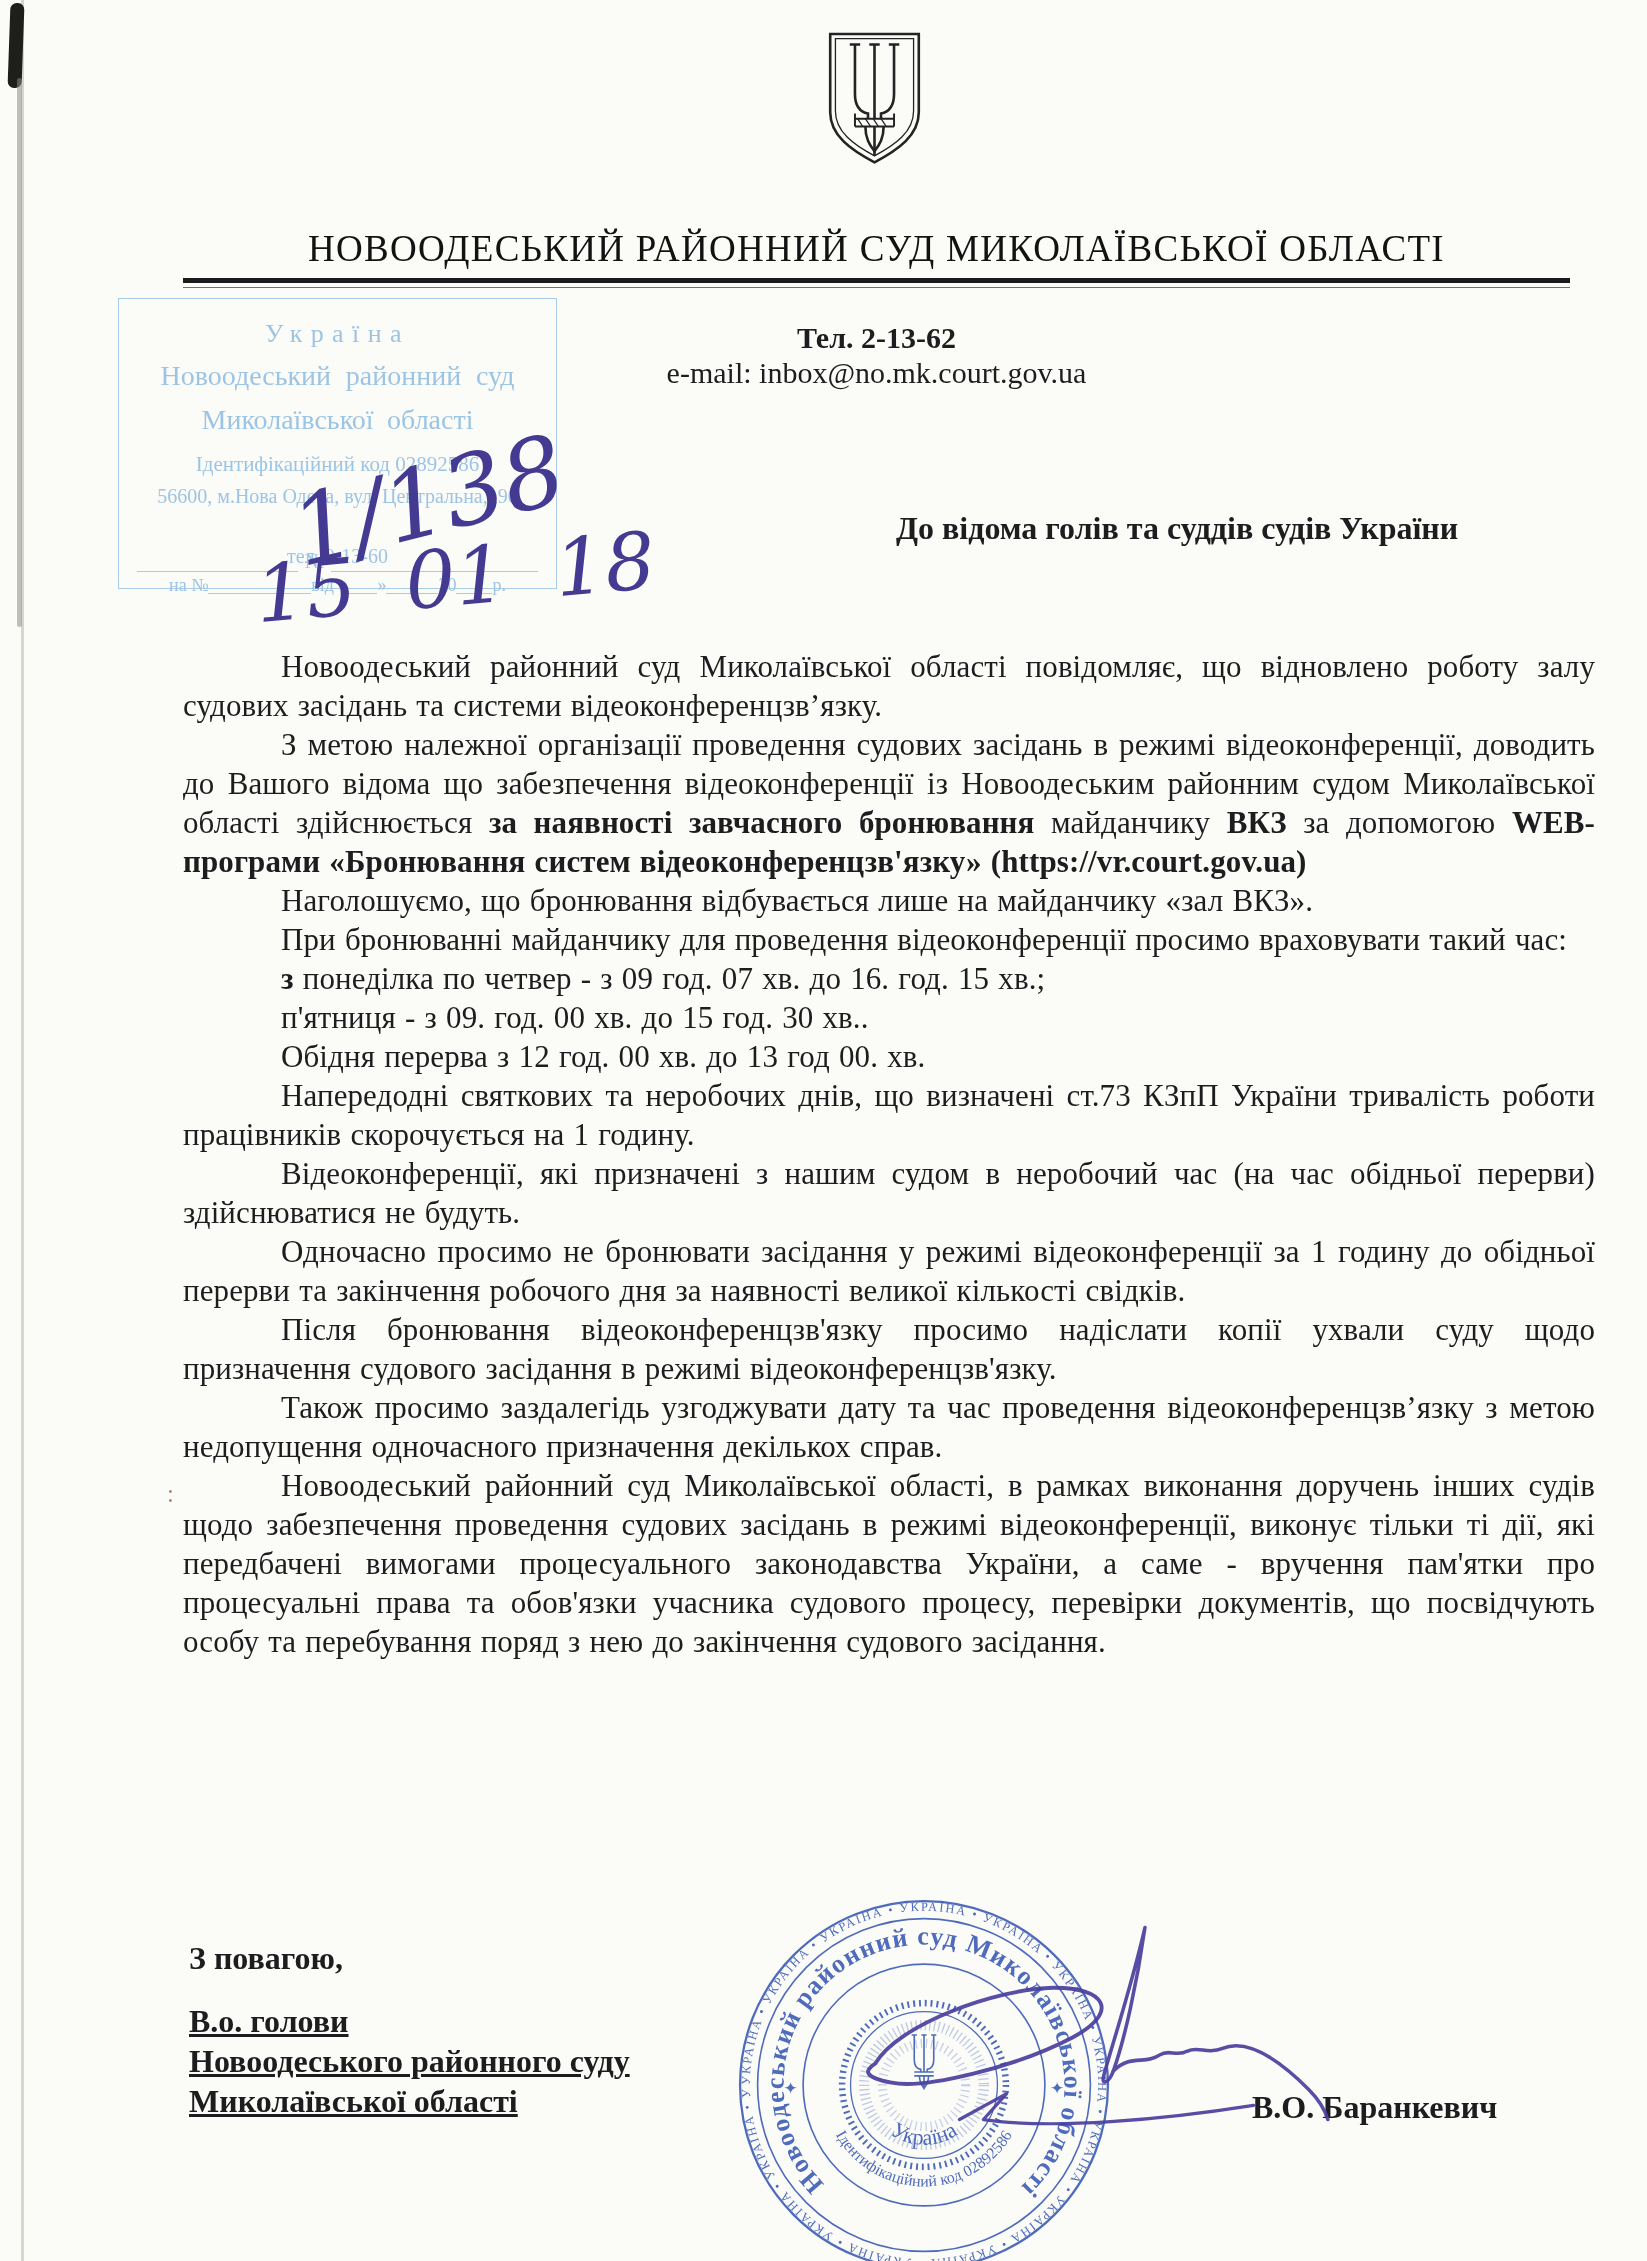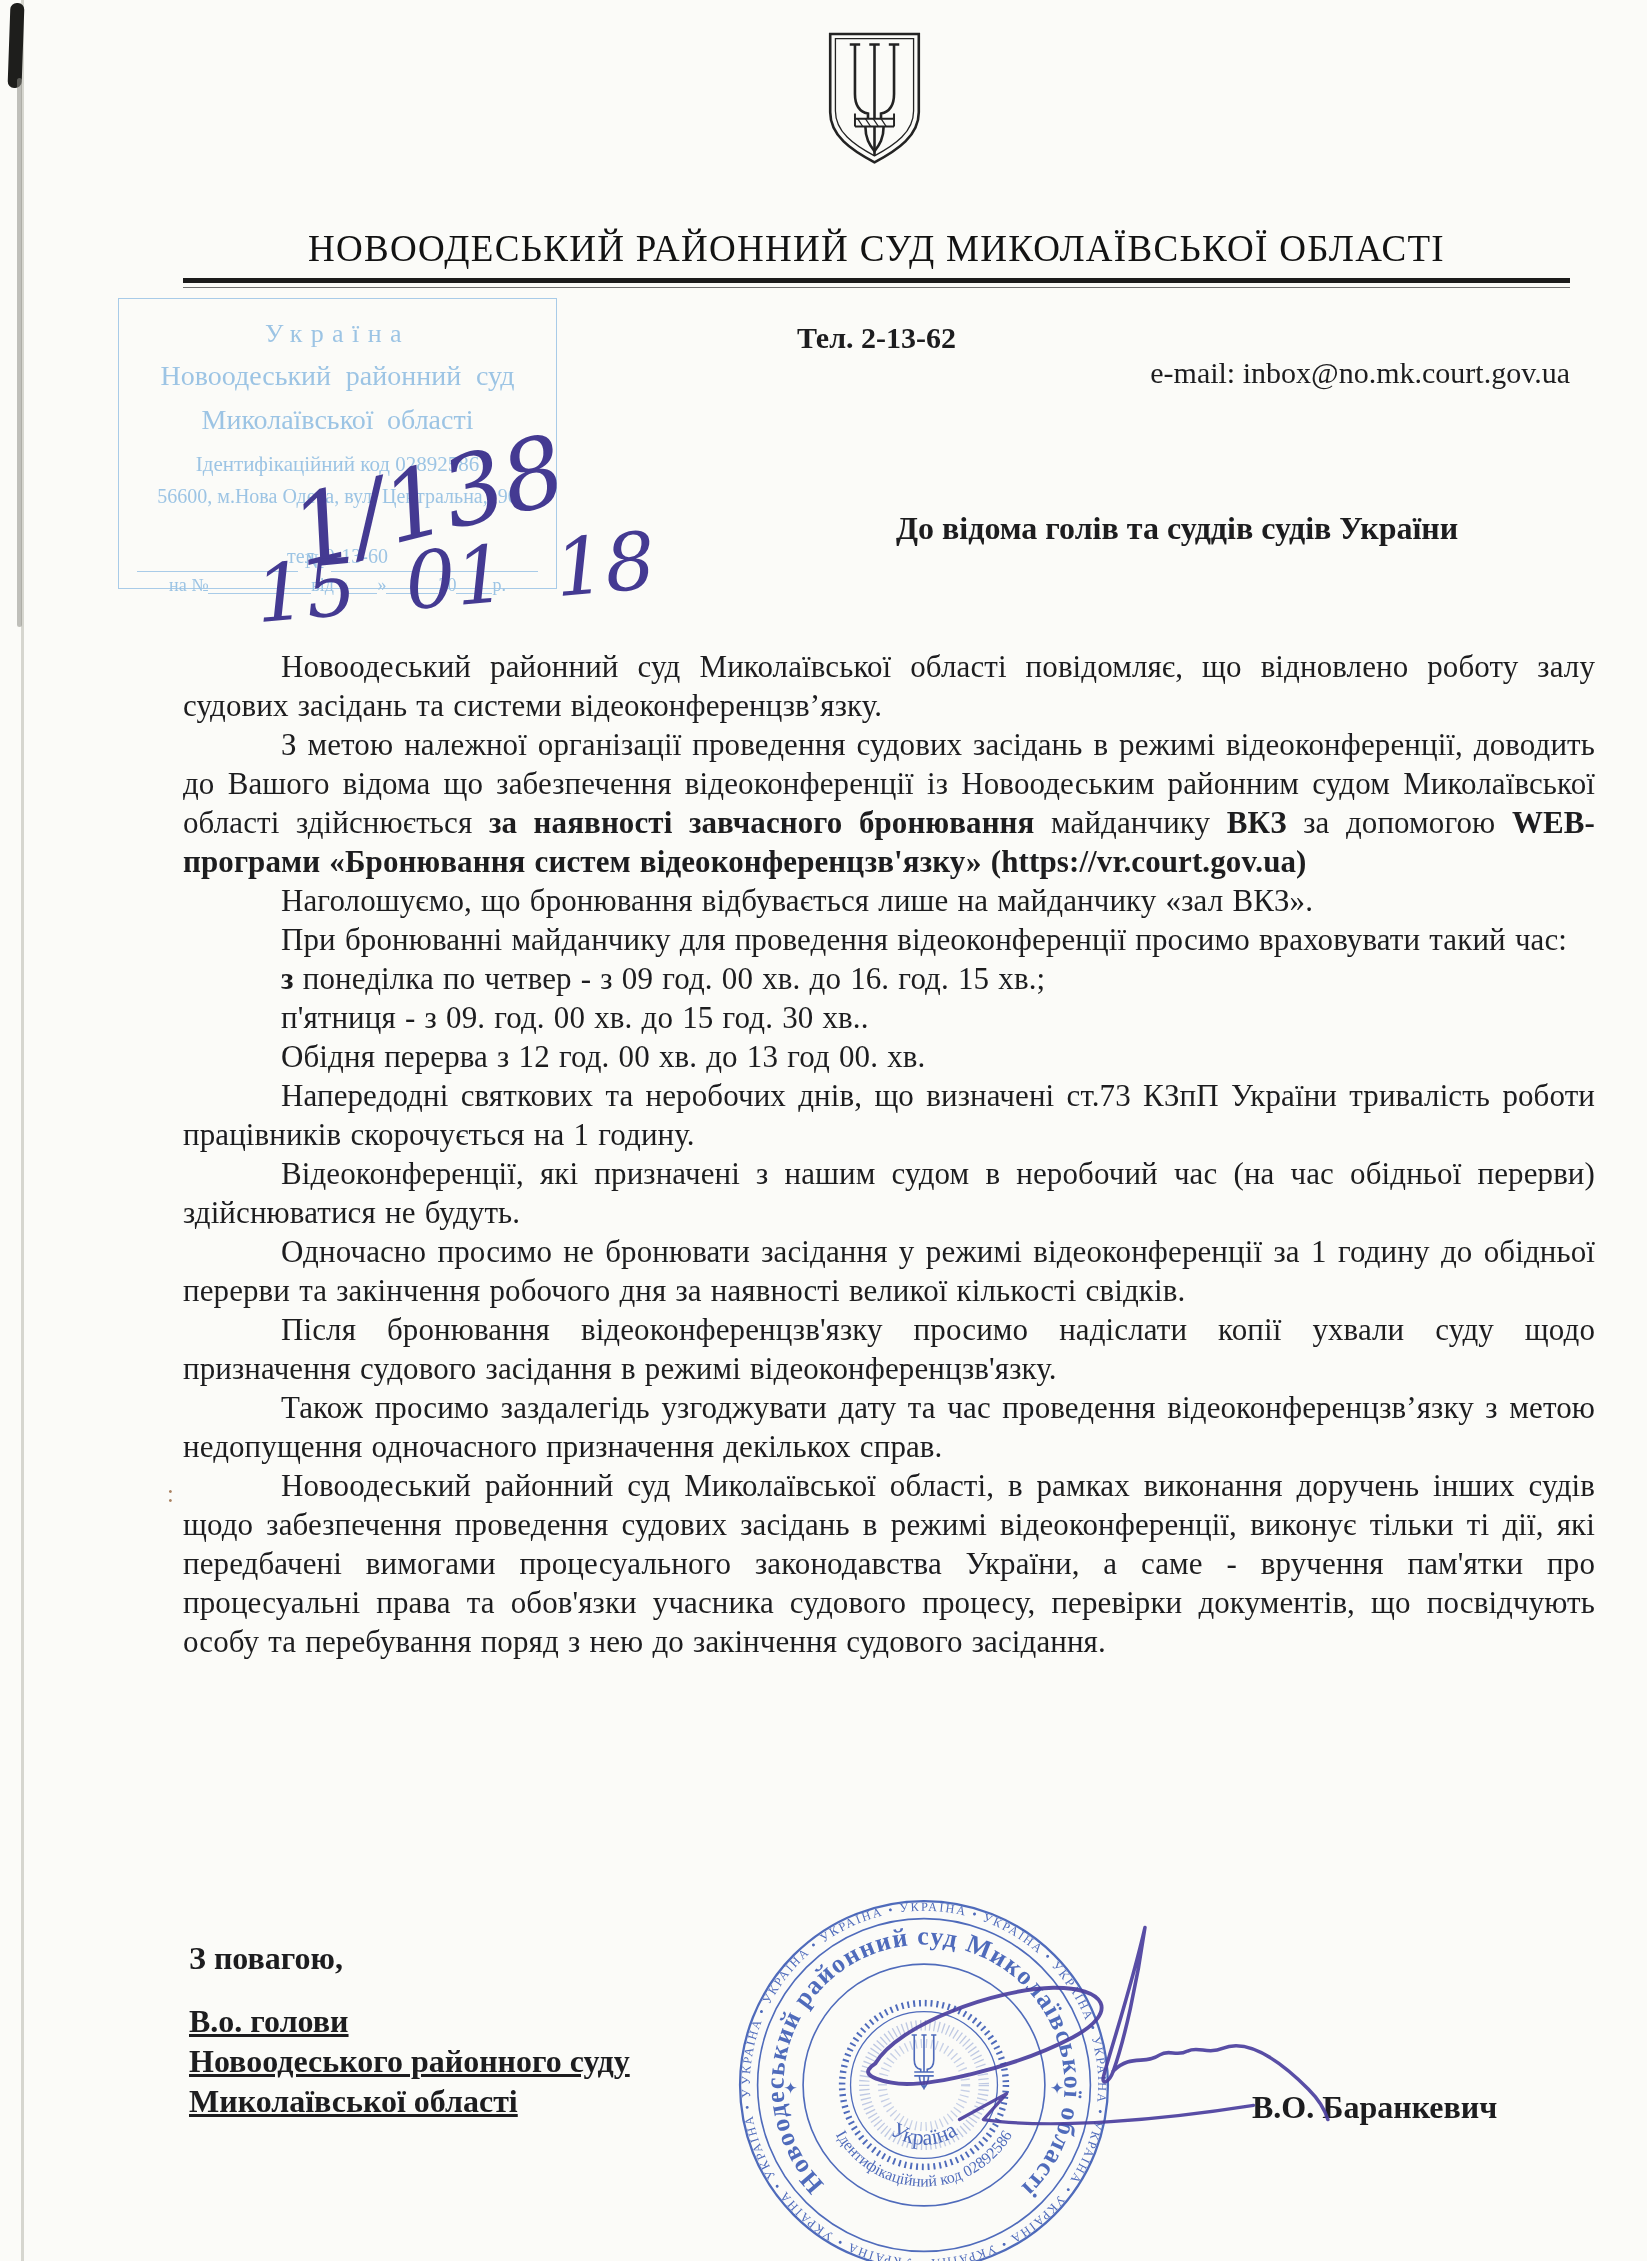--- a/index.html
+++ b/index.html
@@ -11,21 +11,21 @@
   .edge-dark{left:9px;top:2.6px;width:14px;height:85px;background:#1e1e1c;border-radius:6.5px;transform:rotate(2deg);}
   .edge-mid{left:17.4px;top:78px;width:4.5px;height:549px;background:#8e8e86;opacity:.55;border-radius:2.6px;}
   .margin-mark{left:167px;top:1480px;font-size:24.5px;color:#96653e;opacity:.8;}
   
   .emblem{left:825px;top:30px;width:99px;height:137px;}
   .title{left:183px;top:227px;width:1387px;text-align:center;font-size:37px;letter-spacing:1.3px;white-space:nowrap;color:#121212;}
   .rule1{left:183px;top:278px;width:1387px;height:5.2px;background:#1b1b1b;}
   .rule2{left:183px;top:287px;width:1387px;height:1.3px;background:#6f6f6f;}
   .addr{left:183px;top:285px;width:1387px;text-align:center;font-size:30px;}
   .tel{left:183px;top:321px;width:1387px;text-align:center;font-size:30px;font-weight:bold;}
-  .mail{left:183px;top:356px;width:1387px;text-align:right;font-size:30px;}
+  .mail{left:183px;top:356px;width:1387px;text-align:center;font-size:30px;}
   
   .stamp{left:118px;top:298px;width:437px;height:289px;border:1.9px solid #a8cbe8;color:#9cc4e4;}
   .st-line{position:absolute;left:0;right:0;text-align:center;line-height:1;}
   .st-country{top:22px;font-size:26px;letter-spacing:8.4px;}
   .st-org1{top:63px;font-size:28px;word-spacing:7.8px;}
   .st-org2{top:107px;font-size:28px;word-spacing:6.5px;}
   .st-id{top:155px;font-size:21px;}
   .st-addr{top:187px;font-size:20px;}
   .st-tel{top:218px;font-size:20px;margin-top:29px;}
   .st-row{position:absolute;left:3.9px;right:3.9px;display:flex;align-items:flex-end;justify-content:center;font-size:20.7px;line-height:1;}
@@ -105,21 +105,21 @@
     <div class="abs hand hw-date">15 01 18</div>
   </div>
 
   <div class="abs addressee">До відома голів та суддів судів України</div>
 
   <div class="abs body-text">
       <p><span>Новоодеський   районний суд Миколаївської області повідомляє, що відновлено роботу залу судових засідань та системи відеоконференцзв’язку.</span></p>
       <p><span>З метою належної організації проведення судових засідань в режимі відеоконференції, доводить до Вашого відома що забезпечення відеоконференції із Новоодеським районним судом Миколаївської області здійснюється </span><b>за наявності завчасного бронювання </b><span>майданчику </span><b>ВКЗ </b><span>за допомогою </span><b>WEB-програми «Бронювання систем відеоконференцзв'язку» (https://vr.court.gov.ua)</b></p>
       <p><span>Наголошуємо, що бронювання відбувається лише на майданчику «зал ВКЗ».</span></p>
       <p><span>При бронюванні майданчику для проведення відеоконференції просимо враховувати такий час:</span></p>
-      <p><b>з</b><span> понеділка по четвер - з 09 год. 00 хв. до 16. год. 15 хв.;</span></p>
+      <p><b>з</b><span> понеділка по четвер - з 09 год. 07 хв. до 16. год. 15 хв.;</span></p>
       <p><span>п'ятниця - з 09. год. 00 хв. до 15 год. 30 хв..</span></p>
       <p><span>Обідня перерва з 12 год. 00 хв. до 13 год 00. хв.</span></p>
       <p><span>Напередодні святкових та неробочих днів, що визначені ст.73 КЗпП України тривалість роботи працівників скорочується на 1 годину.</span></p>
       <p><span>Відеоконференції, які призначені з нашим судом в неробочий час (на час обідньої перерви) здійснюватися не будуть.</span></p>
       <p><span>Одночасно просимо не бронювати засідання у режимі відеоконференції за 1 годину до обідньої перерви та закінчення робочого дня за наявності великої кількості свідків.</span></p>
       <p><span>Після бронювання відеоконференцзв'язку просимо надіслати копії ухвали суду щодо призначення судового засідання в режимі відеоконференцзв'язку.</span></p>
       <p><span>Також просимо заздалегідь узгоджувати дату та час проведення відеоконференцзв’язку з метою недопущення одночасного призначення декількох справ.</span></p>
       <p><span>Новоодеський  районний суд Миколаївської області, в рамках виконання доручень інших судів щодо забезпечення проведення судових засідань в режимі відеоконференції, виконує тільки ті дії, які передбачені вимогами процесуального законодавства України, а саме - вручення пам'ятки про процесуальні права та обов'язки учасника судового процесу, перевірки документів, що посвідчують особу та перебування поряд з нею до закінчення судового засідання.</span></p>
     </div>
 

